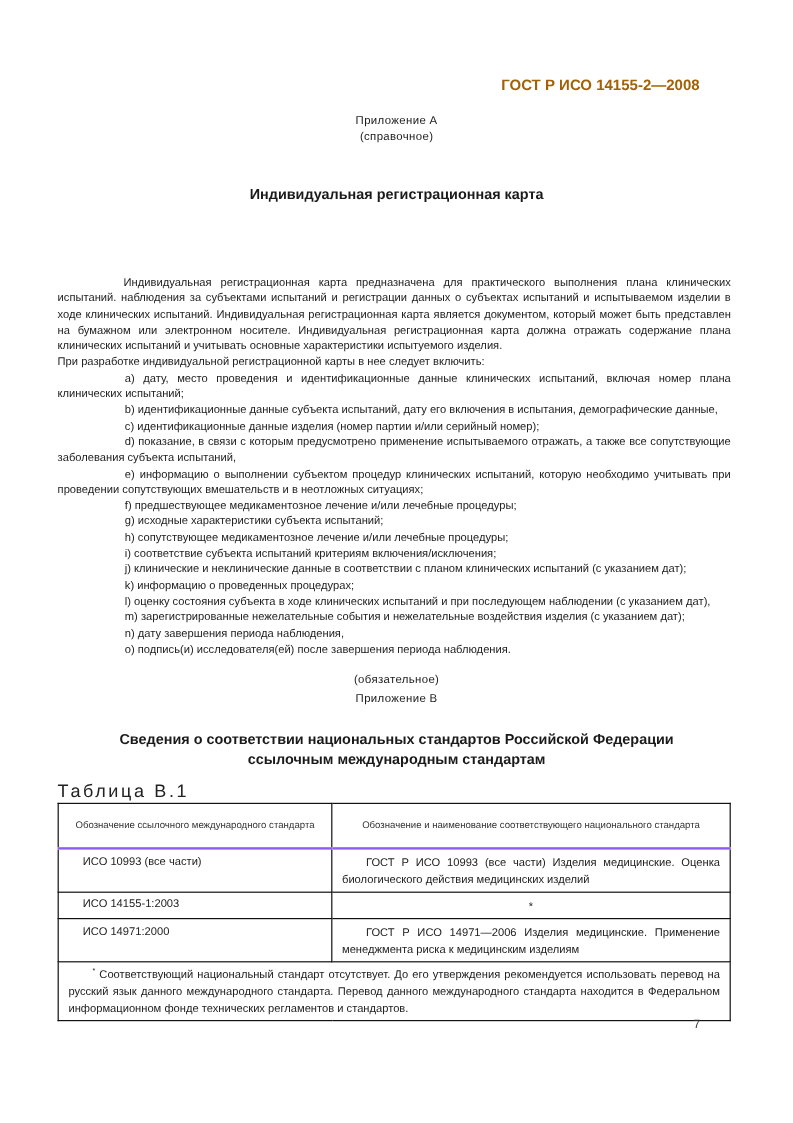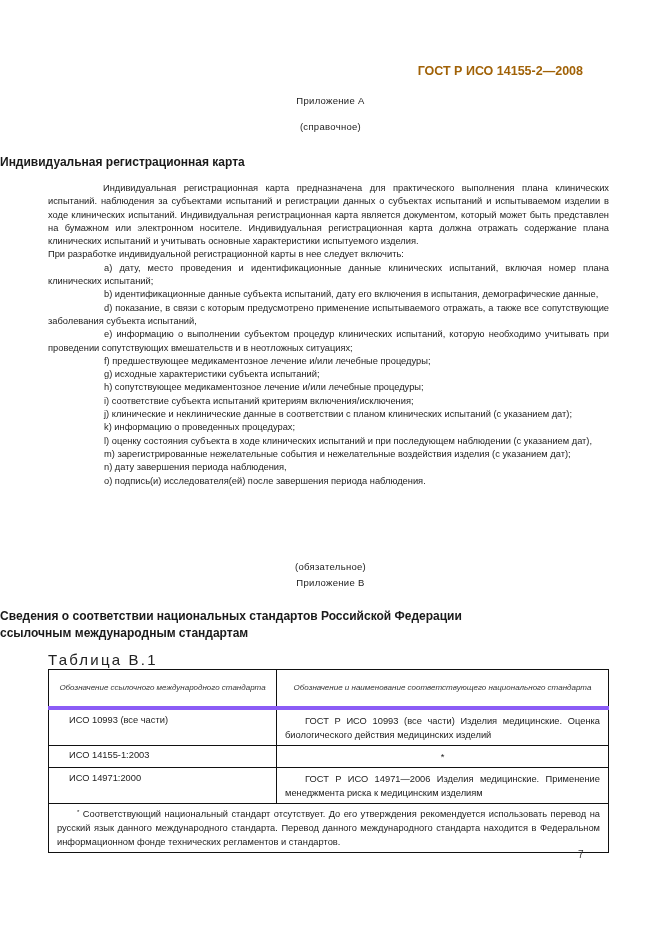--- a/index.html
+++ b/index.html
@@ -11,71 +11,72 @@
     .abs { position: absolute; }
     .header-code {
       left: 0; width: 583px; top: 64px; text-align: right;
       font-weight: bold; font-size: 12.5px; color: #a16207;
     }
     .annex-title {
       left: 0; width: 661px; text-align: center;
       font-weight: normal; font-size: 9.5px; line-height: 14px; letter-spacing: 0.3px;
     }
     .section-title {
-      left: 0; width: 661px; text-align: left;
+      left: 0; width: 661px; text-align: center;
       font-weight: bold; font-size: 12px; line-height: 17px;
     }
     .body-text {
       left: 48px; width: 561px; font-size: 9.3px; line-height: 13.3px;
       color: #222;
     }
     .body-text p { margin: 0; text-align: justify; }
-    .body-text p.indent { text-indent: 55px; }
+    .body-text p.indent { text-indent: 55px; margin-top: 47px; }
     .body-text p.item { text-indent: 56px; }
     .table-caption {
       left: 48px; top: 651px; font-size: 15px; letter-spacing: 2.2px; color: #222;
     }
     table.std {
       position: absolute; left: 48px; top: 669px; width: 561px;
       border-collapse: collapse; font-size: 9.3px; color: #222;
     }
     table.std td, table.std th {
       border: 1px solid #111; padding: 0 8px; vertical-align: top;
     }
     table.std th {
       font-weight: normal; font-size: 8px; text-align: center; line-height: 14px;
       height: 36px; vertical-align: middle; color: #333;
     }
-    table.std tr.head th { border-bottom: 4px solid #8b5cf6; border-top: 1.5px solid #111; font-style: italic; }
+    table.std tr.head th { border-bottom: 2px solid #8b5cf6; border-top: 1.5px solid #111; }
     table.std td.c1 { width: 199px; padding-left: 20px; line-height: 13.5px; padding-top: 4px; }
     table.std td.c2 { line-height: 14px; padding-top: 4px; padding-bottom: 3px; text-align: justify; }
     table.std td.center { text-align: center; }
     table.std td.foot {
       padding: 3px 8px 3px 8px; line-height: 14px; text-align: justify;
       border-bottom: 1.5px solid #111;
     }
     sup.star { font-size: 6px; vertical-align: top; position: relative; top: -2px; }
     .page-num {
       left: 578px; top: 849px; font-size: 10px; color: #333;
     }
   </style>
 </head>
 <body>
 
 <div class="abs header-code">ГОСТ Р ИСО 14155-2—2008</div>
 
 <div class="abs annex-title" style="top:94px;">Приложение А</div>
-<div class="abs annex-title" style="top:108px;margin-top:12px;">(справочное)</div>
+<div class="abs annex-title" style="top:108px;">(справочное)</div>
 <div class="abs section-title" style="top:154px;">Индивидуальная регистрационная карта</div>
 
 <div class="abs body-text" style="top:182px;">
   <p class="indent">Индивидуальная регистрационная карта предназначена для практического выполнения плана клинических испытаний. наблюдения за субъектами испытаний и регистрации данных о субъектах испытаний и испытываемом изделии в ходе клинических испытаний. Индивидуальная регистрационная карта является документом, который может быть представлен на бумажном или электронном носителе. Индивидуальная регистрационная карта должна отражать содержание плана клинических испытаний и учитывать основные характеристики испытуемого изделия.</p>
   <p>При разработке индивидуальной регистрационной карты в нее следует включить:</p>
   <p class="item">a) дату, место проведения и идентификационные данные клинических испытаний, включая номер плана клинических испытаний;</p>
   <p class="item">b) идентификационные данные субъекта испытаний, дату его включения в испытания, демографические данные,</p>
+  <p class="item">c) идентификационные данные изделия (номер партии и/или серийный номер);</p>
   <p class="item">d) показание, в связи с которым предусмотрено применение испытываемого отражать, а также все сопутствующие заболевания субъекта испытаний,</p>
   <p class="item">e) информацию о выполнении субъектом процедур клинических испытаний, которую необходимо учитывать при проведении сопутствующих вмешательств и в неотложных ситуациях;</p>
   <p class="item">f) предшествующее медикаментозное лечение и/или лечебные процедуры;</p>
   <p class="item">g) исходные характеристики субъекта испытаний;</p>
   <p class="item">h) сопутствующее медикаментозное лечение и/или лечебные процедуры;</p>
   <p class="item">i) соответствие субъекта испытаний критериям включения/исключения;</p>
   <p class="item">j) клинические и неклинические данные в соответствии с планом клинических испытаний (с указанием дат);</p>
   <p class="item">k) информацию о проведенных процедурах;</p>
   <p class="item">l) оценку состояния субъекта в ходе клинических испытаний и при последующем наблюдении (с указанием дат),</p>
   <p class="item">m) зарегистрированные нежелательные события и нежелательные воздействия изделия (с указанием дат);</p>

